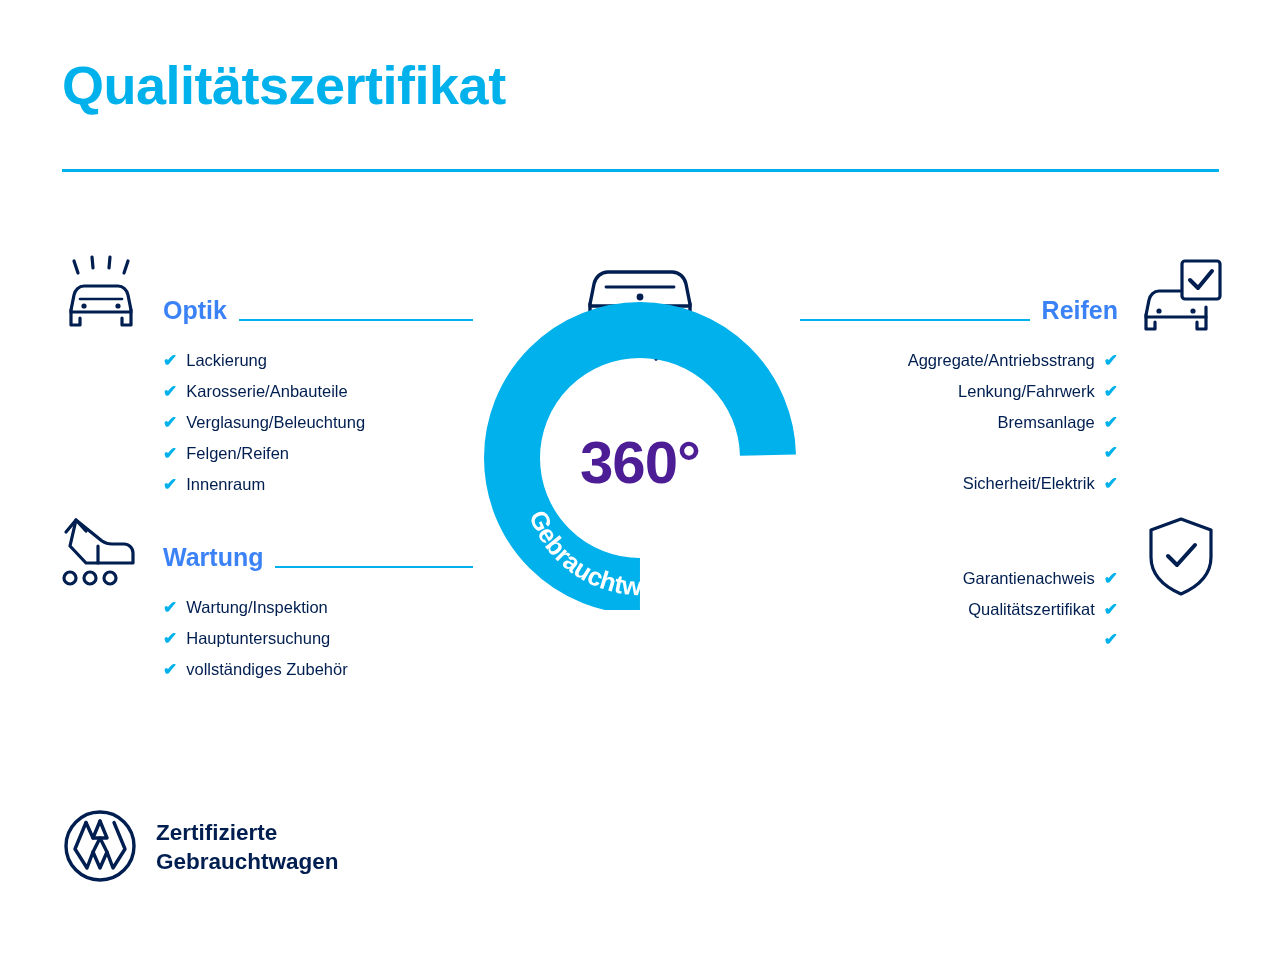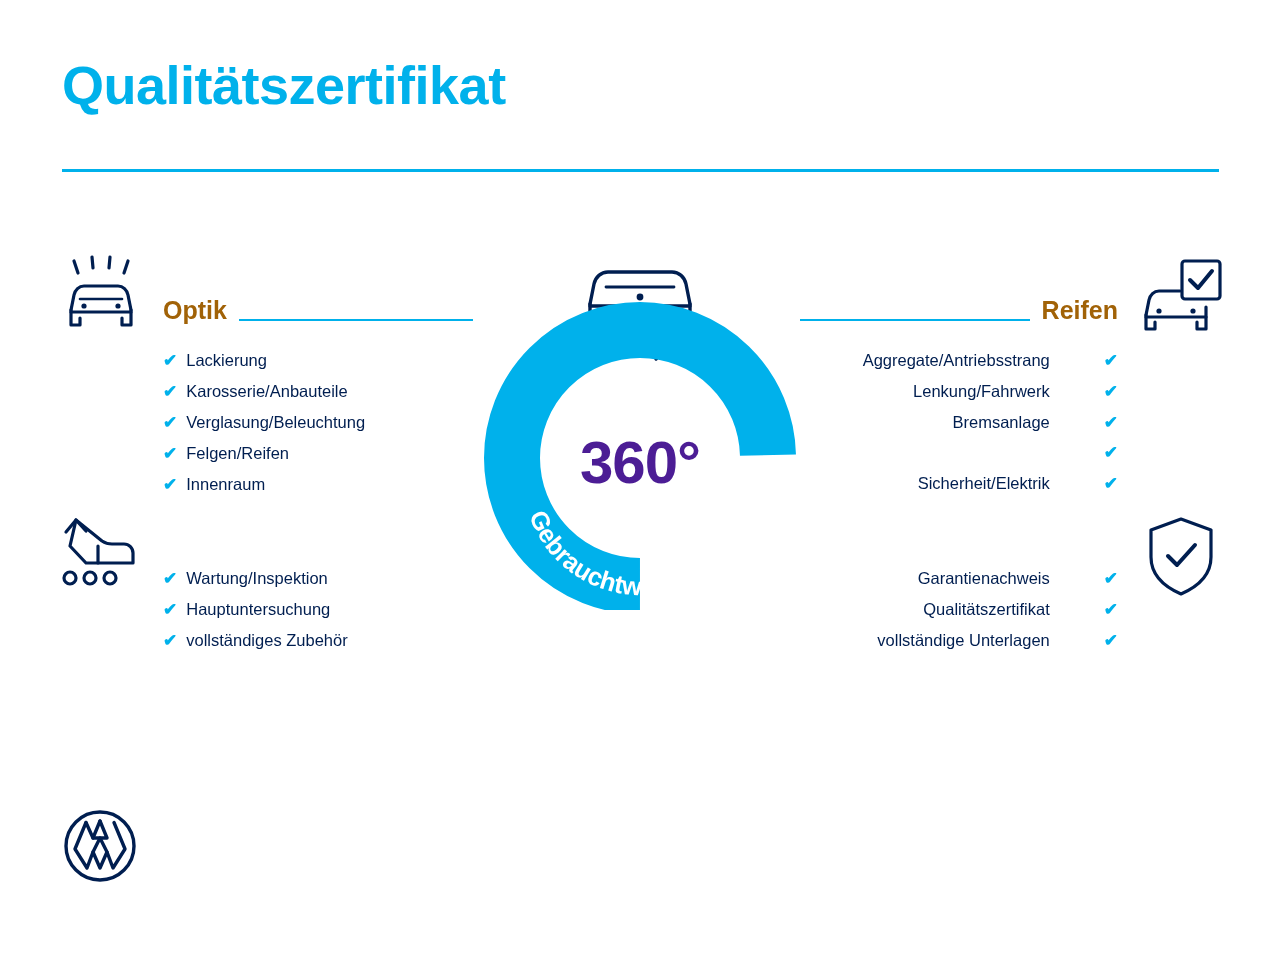--- a/index.html
+++ b/index.html
@@ -45,21 +45,21 @@
   .block {
     position: absolute;
   }
   .block-head {
     display: flex;
     align-items: flex-end;
   }
   .block-title {
     font-size: 25px;
     font-weight: bold;
-    color: #a16207;
+    color: #3b82f6;
     line-height: 1;
     padding-bottom: 4px;
     white-space: nowrap;
   }
   .head-rule {
     height: 2px;
     background: #00b1eb;
     flex: 1 1 auto;
     margin-bottom: 6px;
   }
@@ -73,21 +73,21 @@
   }
   .item {
     font-size: 16.5px;
     line-height: 30px;
     color: #001e50;
     white-space: nowrap;
     display: flex;
     align-items: baseline;
   }
   .left .item { justify-content: flex-start; }
-  .right .item { justify-content: flex-end; gap: 45px; }
+  .right .item { justify-content: flex-end; }
   .check {
     color: #00b1eb;
     font-size: 17px;
     font-weight: bold;
   }
   .left .check { margin-right: 9px; }
   .right .check { margin-left: 9px; }
 
   
   #block-optik   { left: 163px; top: 298px; width: 310px; }
@@ -248,20 +248,24 @@
           <span>Felgen/Reifen</span>
         </li>
       <li class="item">
           <span class="check">✔</span>
           <span>Innenraum</span>
         </li>
     </ul>
   </div>
 
   <div class="block left" id="block-wartung">
+    <div class="block-head">
+      <div class="block-title">Wartung</div>
+      <div class="head-rule"></div>
+    </div>
     <ul class="items">
       <li class="item">
           <span class="check">✔</span>
           <span>Wartung/Inspektion</span>
         </li>
       <li class="item">
           <span class="check">✔</span>
           <span>Hauptuntersuchung</span>
         </li>
       <li class="item">
@@ -303,31 +307,32 @@
     <ul class="items">
       <li class="item">
           <span>Garantienachweis</span>
           <span class="check">✔</span>
         </li>
       <li class="item">
           <span>Qualitätszertifikat</span>
           <span class="check">✔</span>
         </li>
       <li class="item">
-          <span>vollständige Unterlagen</span>
           <span class="check">✔</span>
         </li>
     </ul>
   </div>
 
   <div id="footer-logo">
     <span>
       <svg width="76" height="76" viewBox="0 0 76 76" fill="none" stroke="#001e50" stroke-width="3.4" stroke-linejoin="round" stroke-linecap="round">
         <circle cx="38" cy="38" r="34"></circle>
         <path d="M38 13 L31 30 L24 14.5"></path>
         <path d="M31 30 L45 30 L38 13"></path>
         <path d="M24 14.5 L13 41 L25 60 L31 44 L38 60 L45 44 L51 60 L63 41 L52 14.5"></path>
         <path d="M31 44 L38 30 L45 44"></path>
       </svg>
     </span>
+    <span class="logo-text">Zertifizierte
+Gebrauchtwagen</span>
   </div>
 
 </div>
 
 </body></html>

